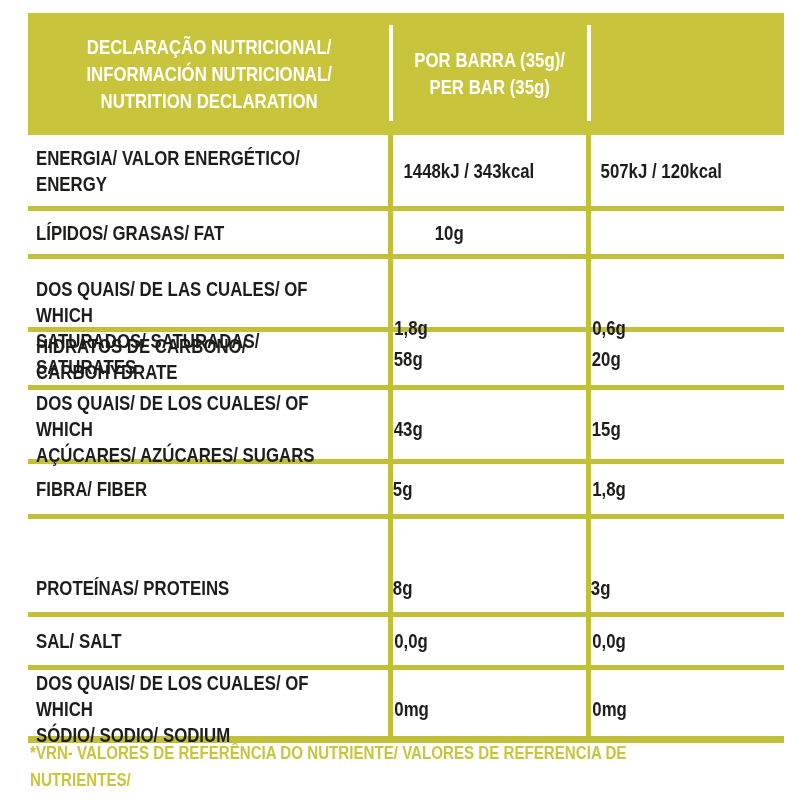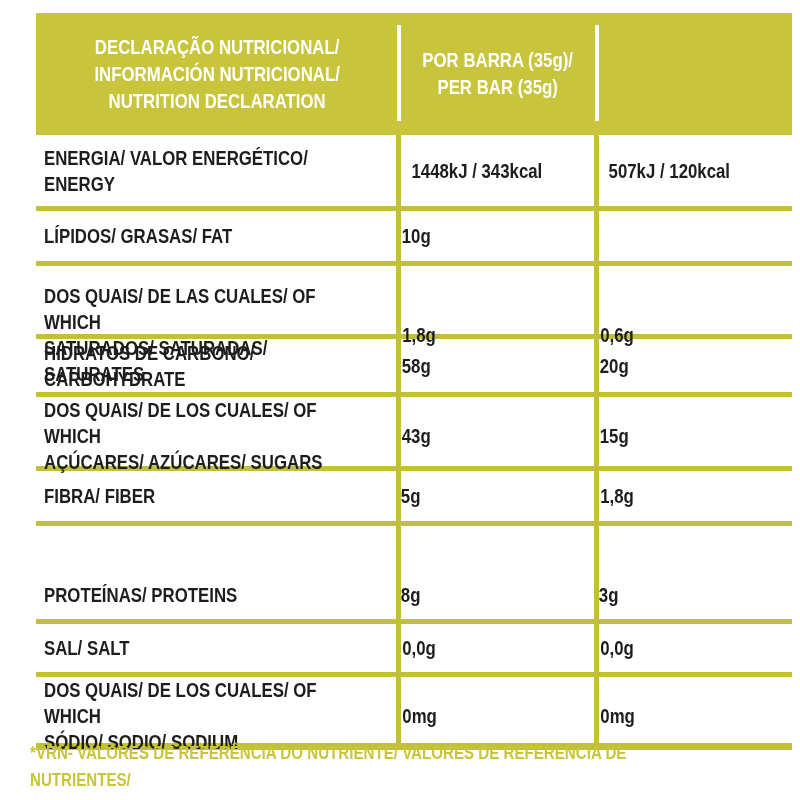--- a/index.html
+++ b/index.html
@@ -6,35 +6,35 @@
     --accent:#c8c53c;
     --line:#c2c038;
     --text:#1d1d1b;
     --header-text:#ffffff;
     --background:#ffffff;
   }
   *{margin:0;padding:0;box-sizing:border-box;}
   html,body{width:800px;height:800px;background:var(--background);
     font-family:"Liberation Sans","DejaVu Sans",sans-serif;}
   .page{position:relative;width:800px;height:800px;background:var(--background);overflow:hidden;}
-  .ntable{position:absolute;left:36px;top:13px;width:756px;}
+  .ntable{position:absolute;left:28px;top:13px;width:756px;}
   
   .thead{position:relative;height:122px;background:var(--accent);
     display:grid;grid-template-columns:363px 198px 195px;align-items:center;}
   .hcell{display:flex;align-items:center;justify-content:center;text-align:center;
     color:var(--header-text);font-weight:700;font-size:20px;line-height:27px;}
   .hdiv{position:absolute;top:12px;bottom:14px;width:4px;background:var(--header-text);}
   .hdiv-1{left:361px;}
   .hdiv-2{left:559px;}
   
   .tbody{position:relative;border-bottom:7px solid var(--line);}
   .row{display:grid;grid-template-columns:363px 198px 195px;align-items:center;}
   .rows .row:not(:last-child){border-bottom:5px solid var(--line);}
   .rows .row:nth-child(1){height:76px;}
-  .rows .row:nth-child(2){height:55px;}
+  .rows .row:nth-child(2){height:48px;gap:41px;}
   .rows .row:nth-child(3){height:56px;margin-top:17px;}
   .rows .row:nth-child(4){height:58px;}
   .rows .row:nth-child(5){height:74px;}
   .rows .row:nth-child(6){height:55px;}
   .rows .row:nth-child(7){height:54px;margin-top:44px;}
   .rows .row:nth-child(8){height:53px;}
   .rows .row:nth-child(9){height:66px;}
   .cell{color:var(--text);font-weight:700;font-size:20px;line-height:26px;}
   .cell.label{padding-left:8px;text-align:left;}
   .cell.val{}

